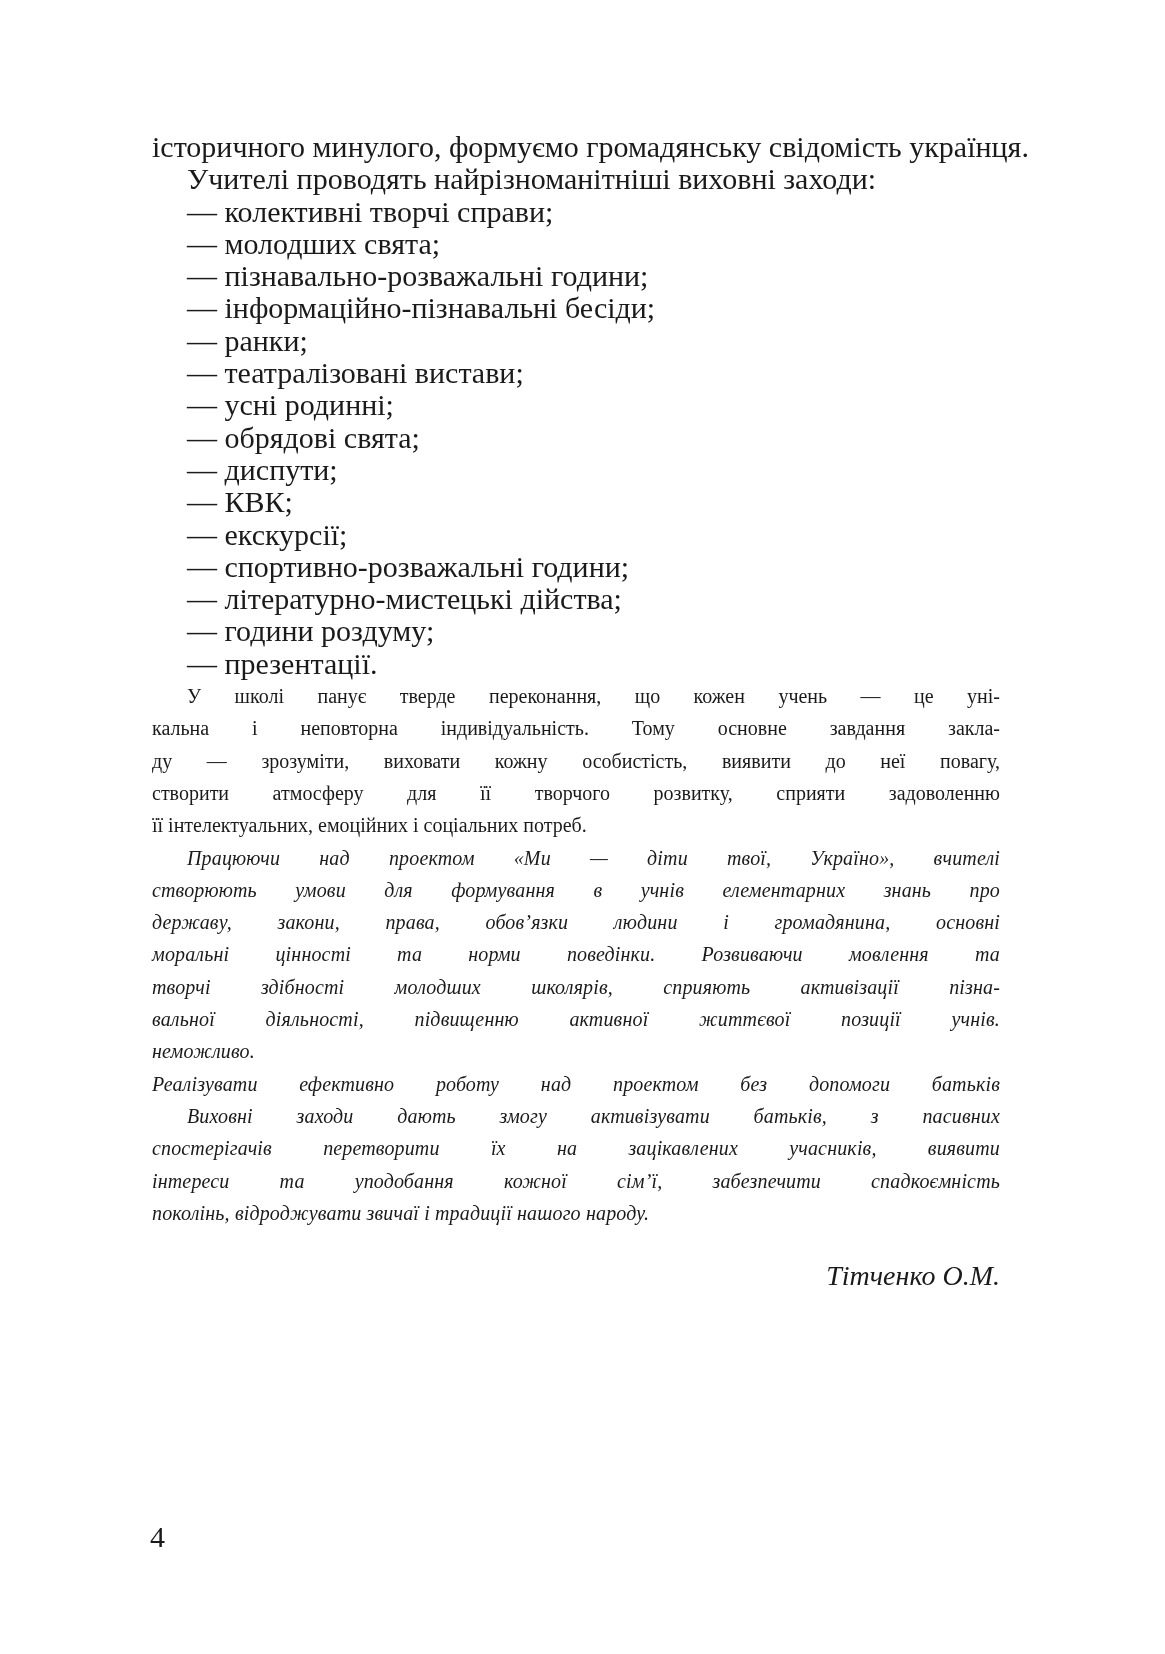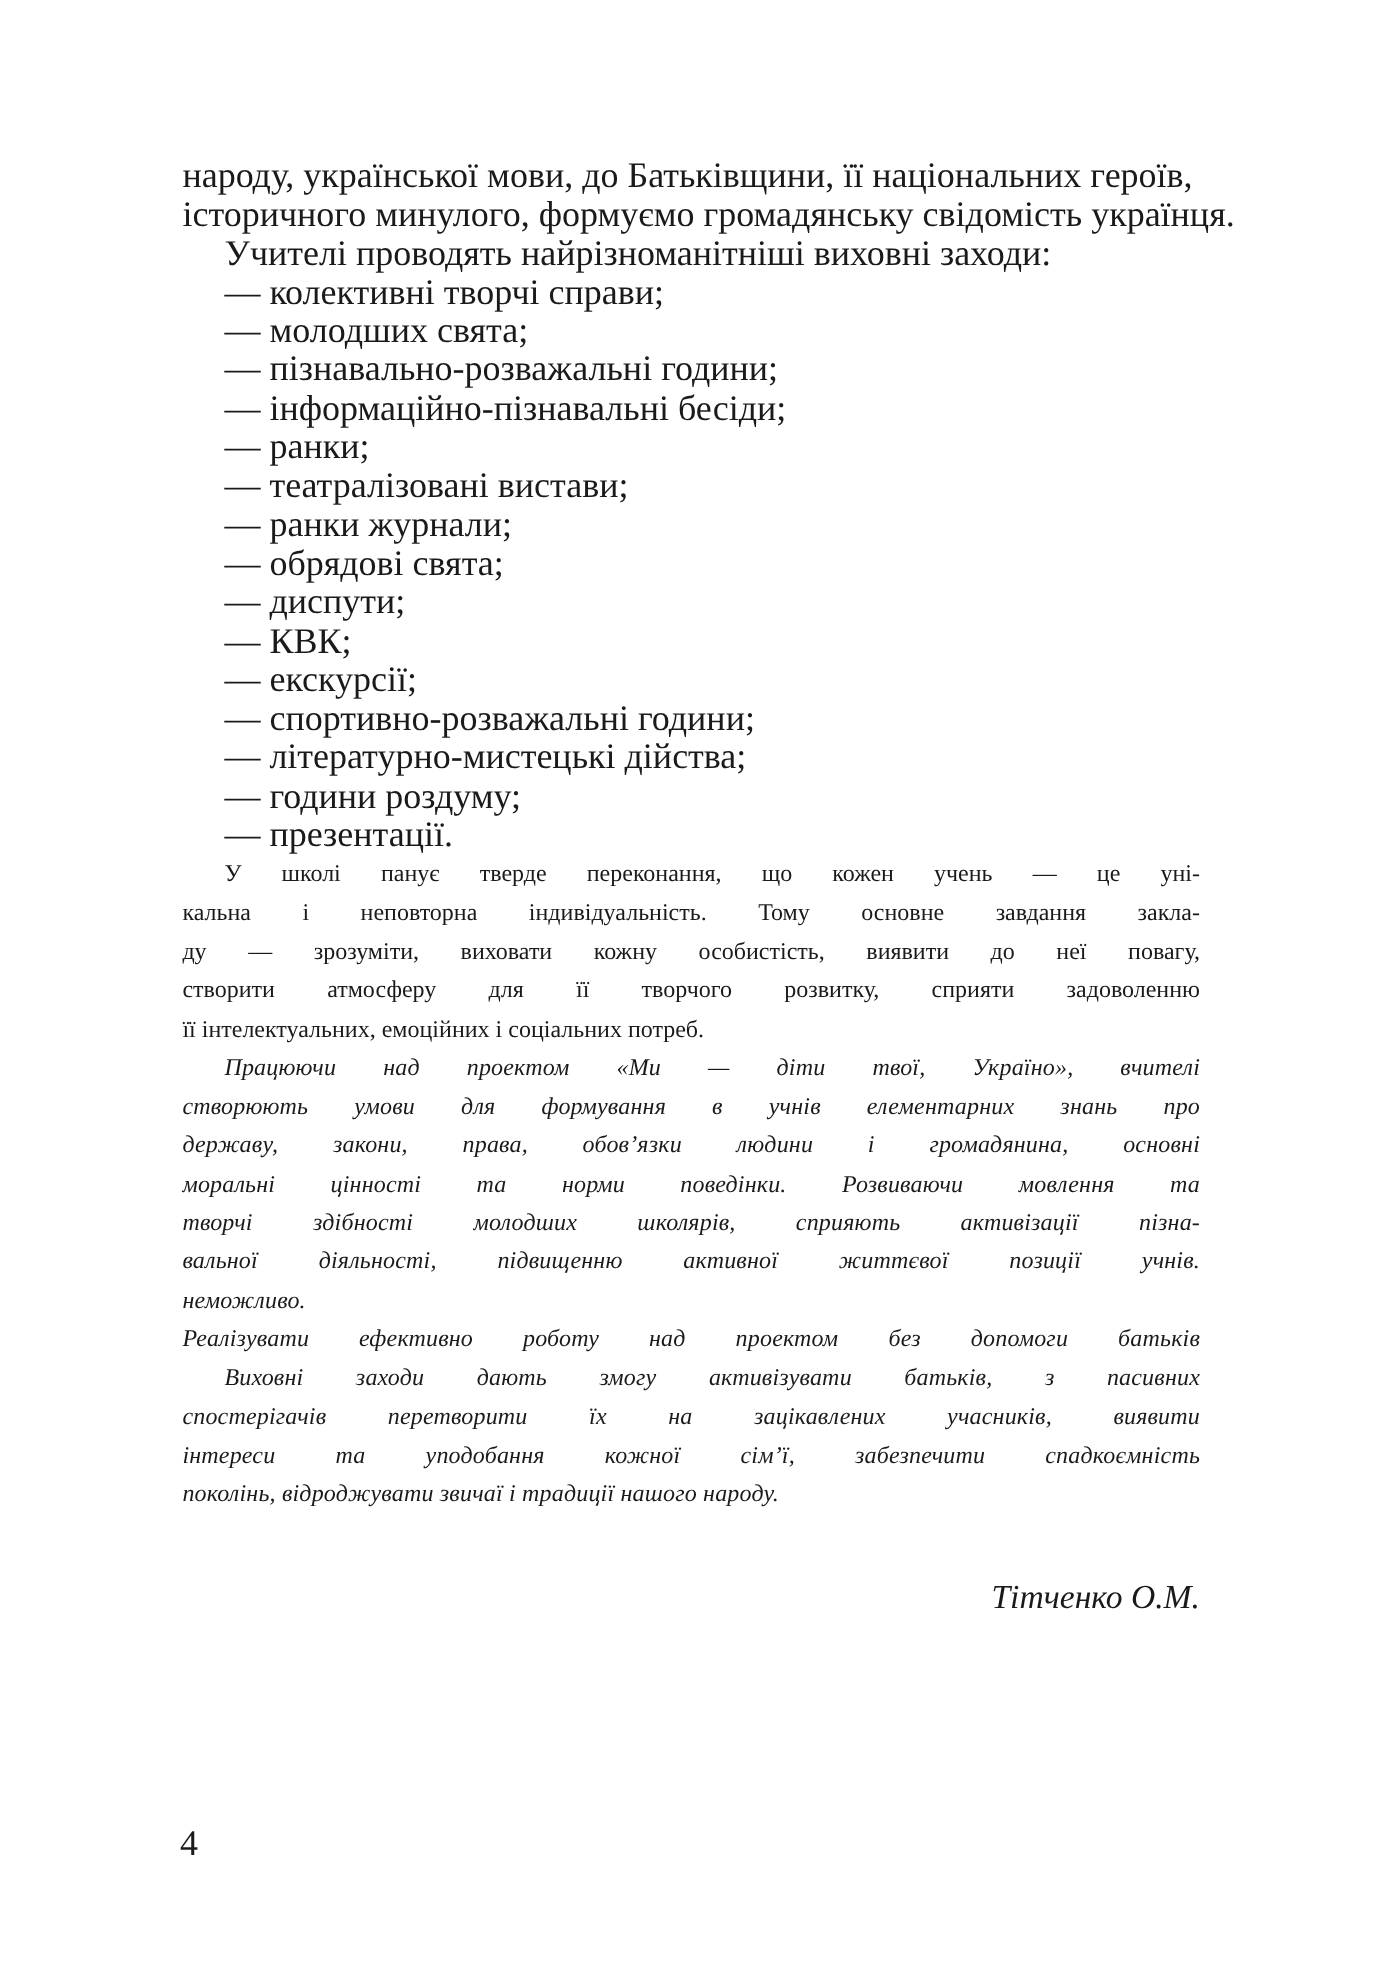--- a/index.html
+++ b/index.html
@@ -5,43 +5,42 @@
   html, body { margin: 0; padding: 0; background: #ffffff; }
   body { width: 1165px; height: 1654px; position: relative; overflow: hidden;
          font-family: "Liberation Serif", "DejaVu Serif", serif; color: #1a1a1a; }
   .page-text { position: absolute; left: 152px; top: 131px; width: 848px; }
   .line { font-size: 30px; line-height: 32.3px; white-space: nowrap; }
   .cond { display: inline-block; transform-origin: left center; }
   .ind { padding-left: 35px; }
   .para { text-align: justify; text-align-last: left; font-size: 20px; line-height: 32.3px; }
   .para .pl { display: block; text-align: justify; text-align-last: justify; white-space: normal; }
   .para .pl.last { text-align-last: left; }
-  .author { position: absolute; top: 1316px; right: 165px; font-style: italic; font-size: 28px; }
+  .author { position: absolute; top: 1260px; right: 165px; font-style: italic; font-size: 28px; }
   .pagenum { position: absolute; left: 150px; top: 1520px; font-size: 30px; }
   .wide .pl { letter-spacing: 0.15px; font-style: italic; }
 </style>
 </head>
 <body>
 
 <div class="page-text">
   <div>
-    <div class="line"><span class="cond">народу, української мови, до Батьківщини, її національних героїв,</span></div>
     <div class="line"><span class="cond">історичного минулого, формуємо громадянську свідомість українця.</span></div>
   </div>
 
   <div class="line ind"><span class="cond">Учителі проводять найрізноманітніші виховні заходи:</span></div>
 
   <div>
     <div class="line ind">— колективні творчі справи;</div>
     <div class="line ind">— молодших свята;</div>
     <div class="line ind">— пізнавально-розважальні години;</div>
     <div class="line ind">— інформаційно-пізнавальні бесіди;</div>
     <div class="line ind">— ранки;</div>
     <div class="line ind">— театралізовані вистави;</div>
-    <div class="line ind">— ранки журнали;</div>
+    <div class="line ind">— усні родинні;</div>
     <div class="line ind">— обрядові свята;</div>
     <div class="line ind">— диспути;</div>
     <div class="line ind">— КВК;</div>
     <div class="line ind">— екскурсії;</div>
     <div class="line ind">— спортивно-розважальні години;</div>
     <div class="line ind">— літературно-мистецькі дійства;</div>
     <div class="line ind">— години роздуму;</div>
     <div class="line ind">— презентації.</div>
   </div>
 

